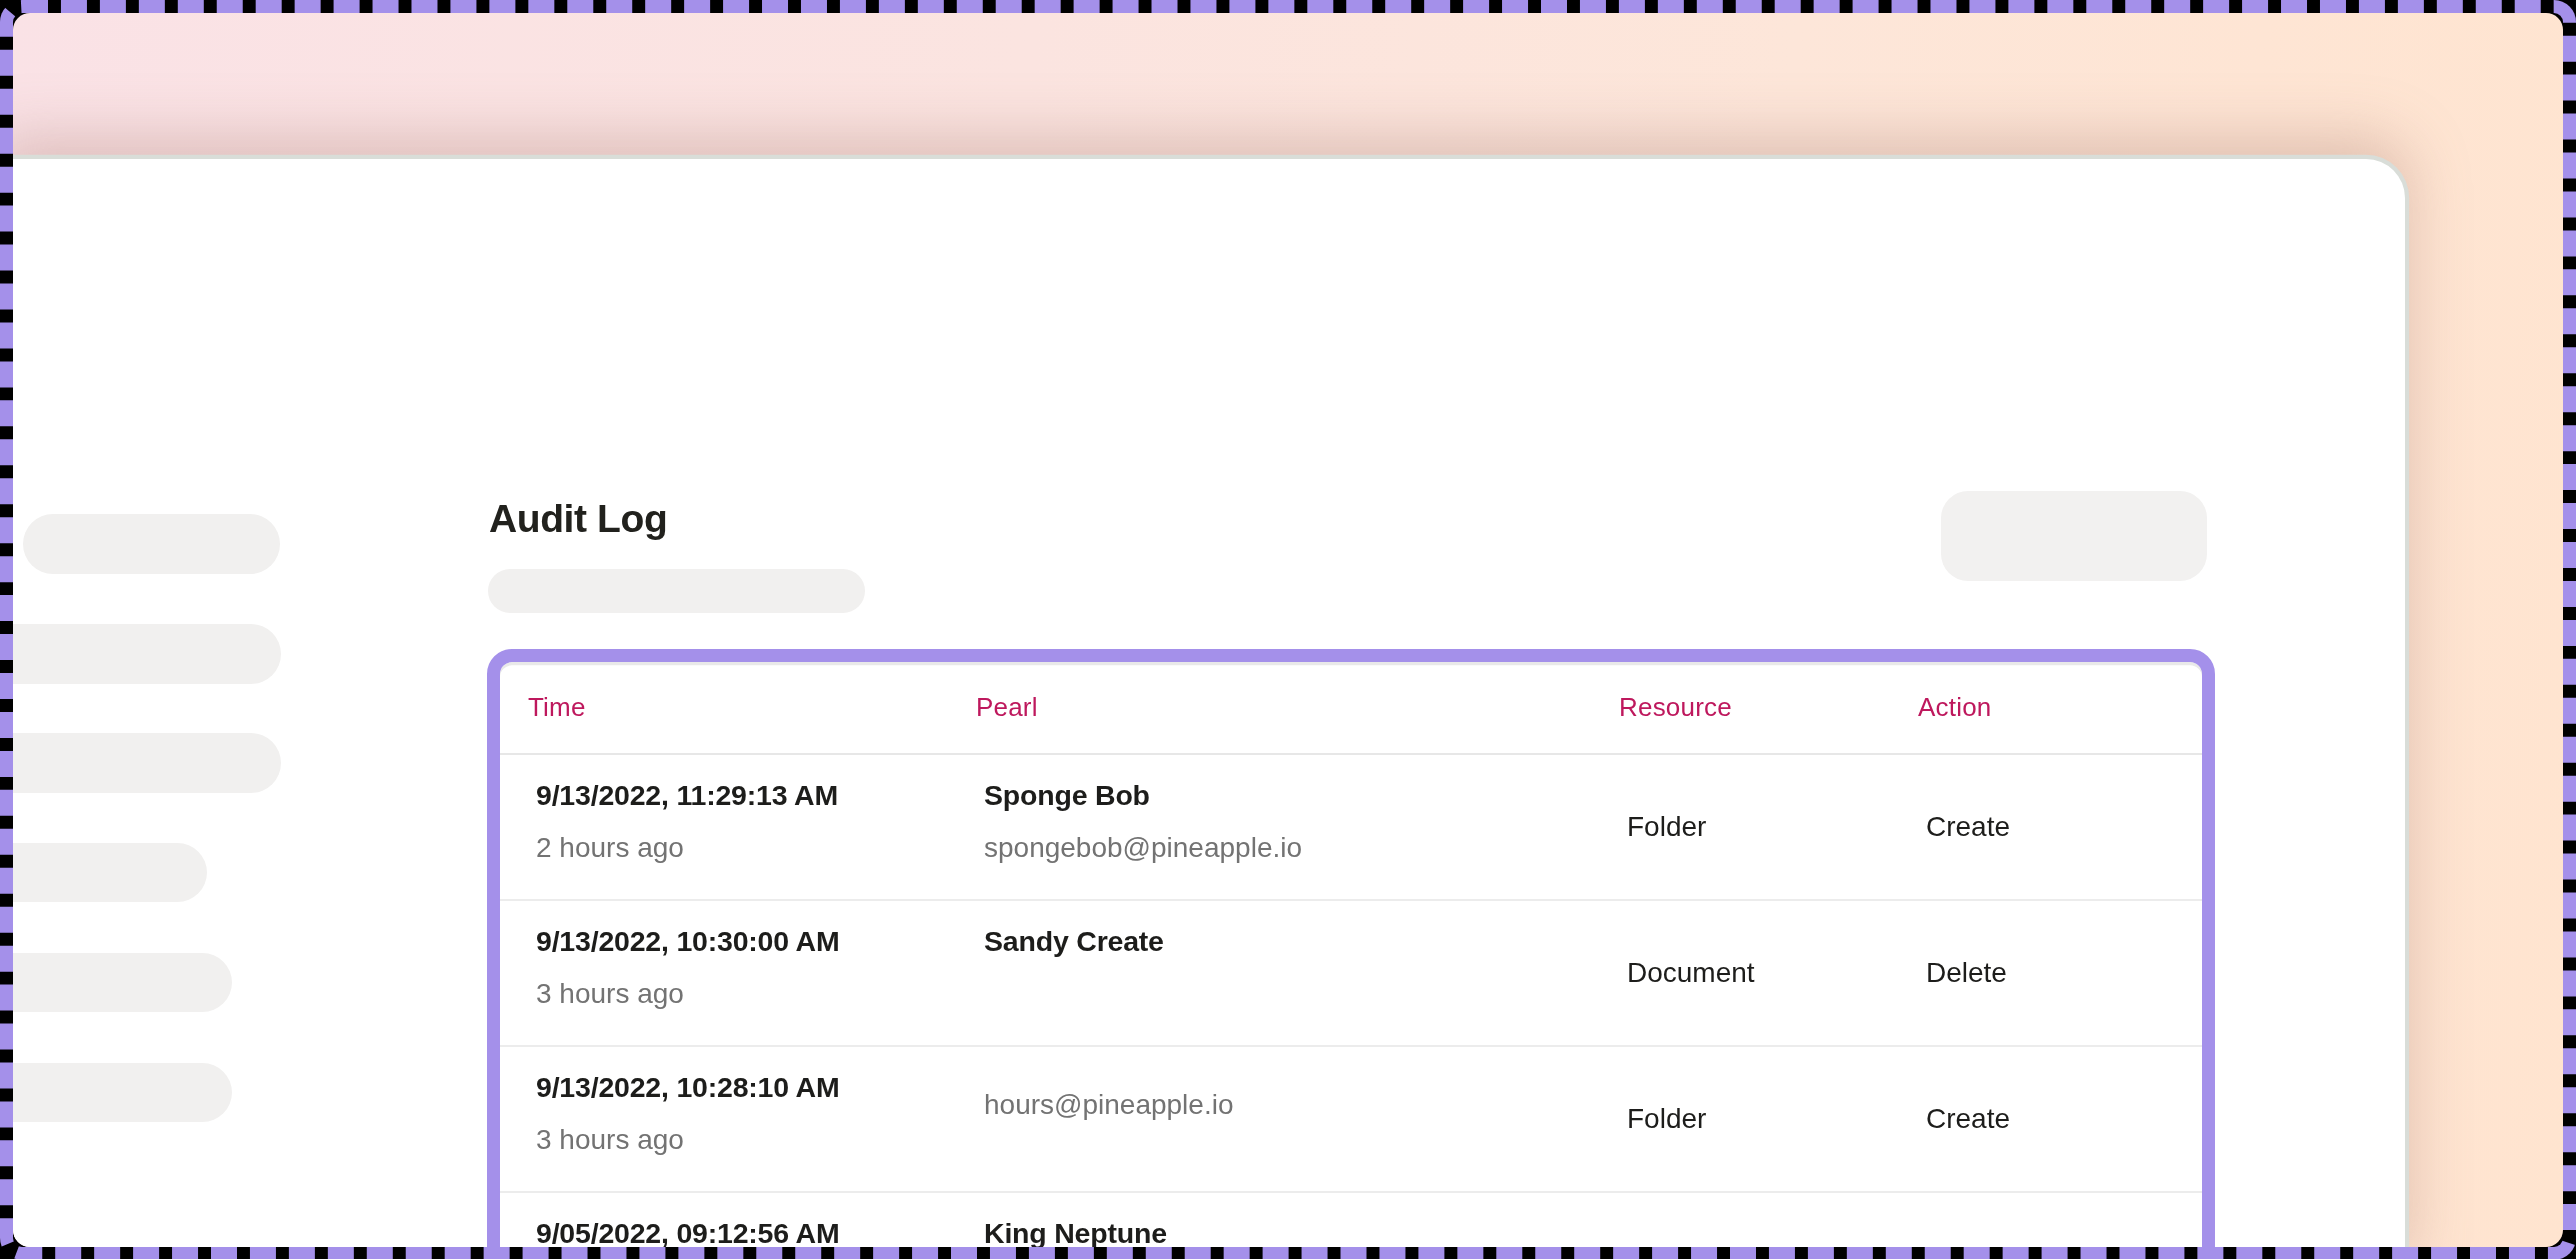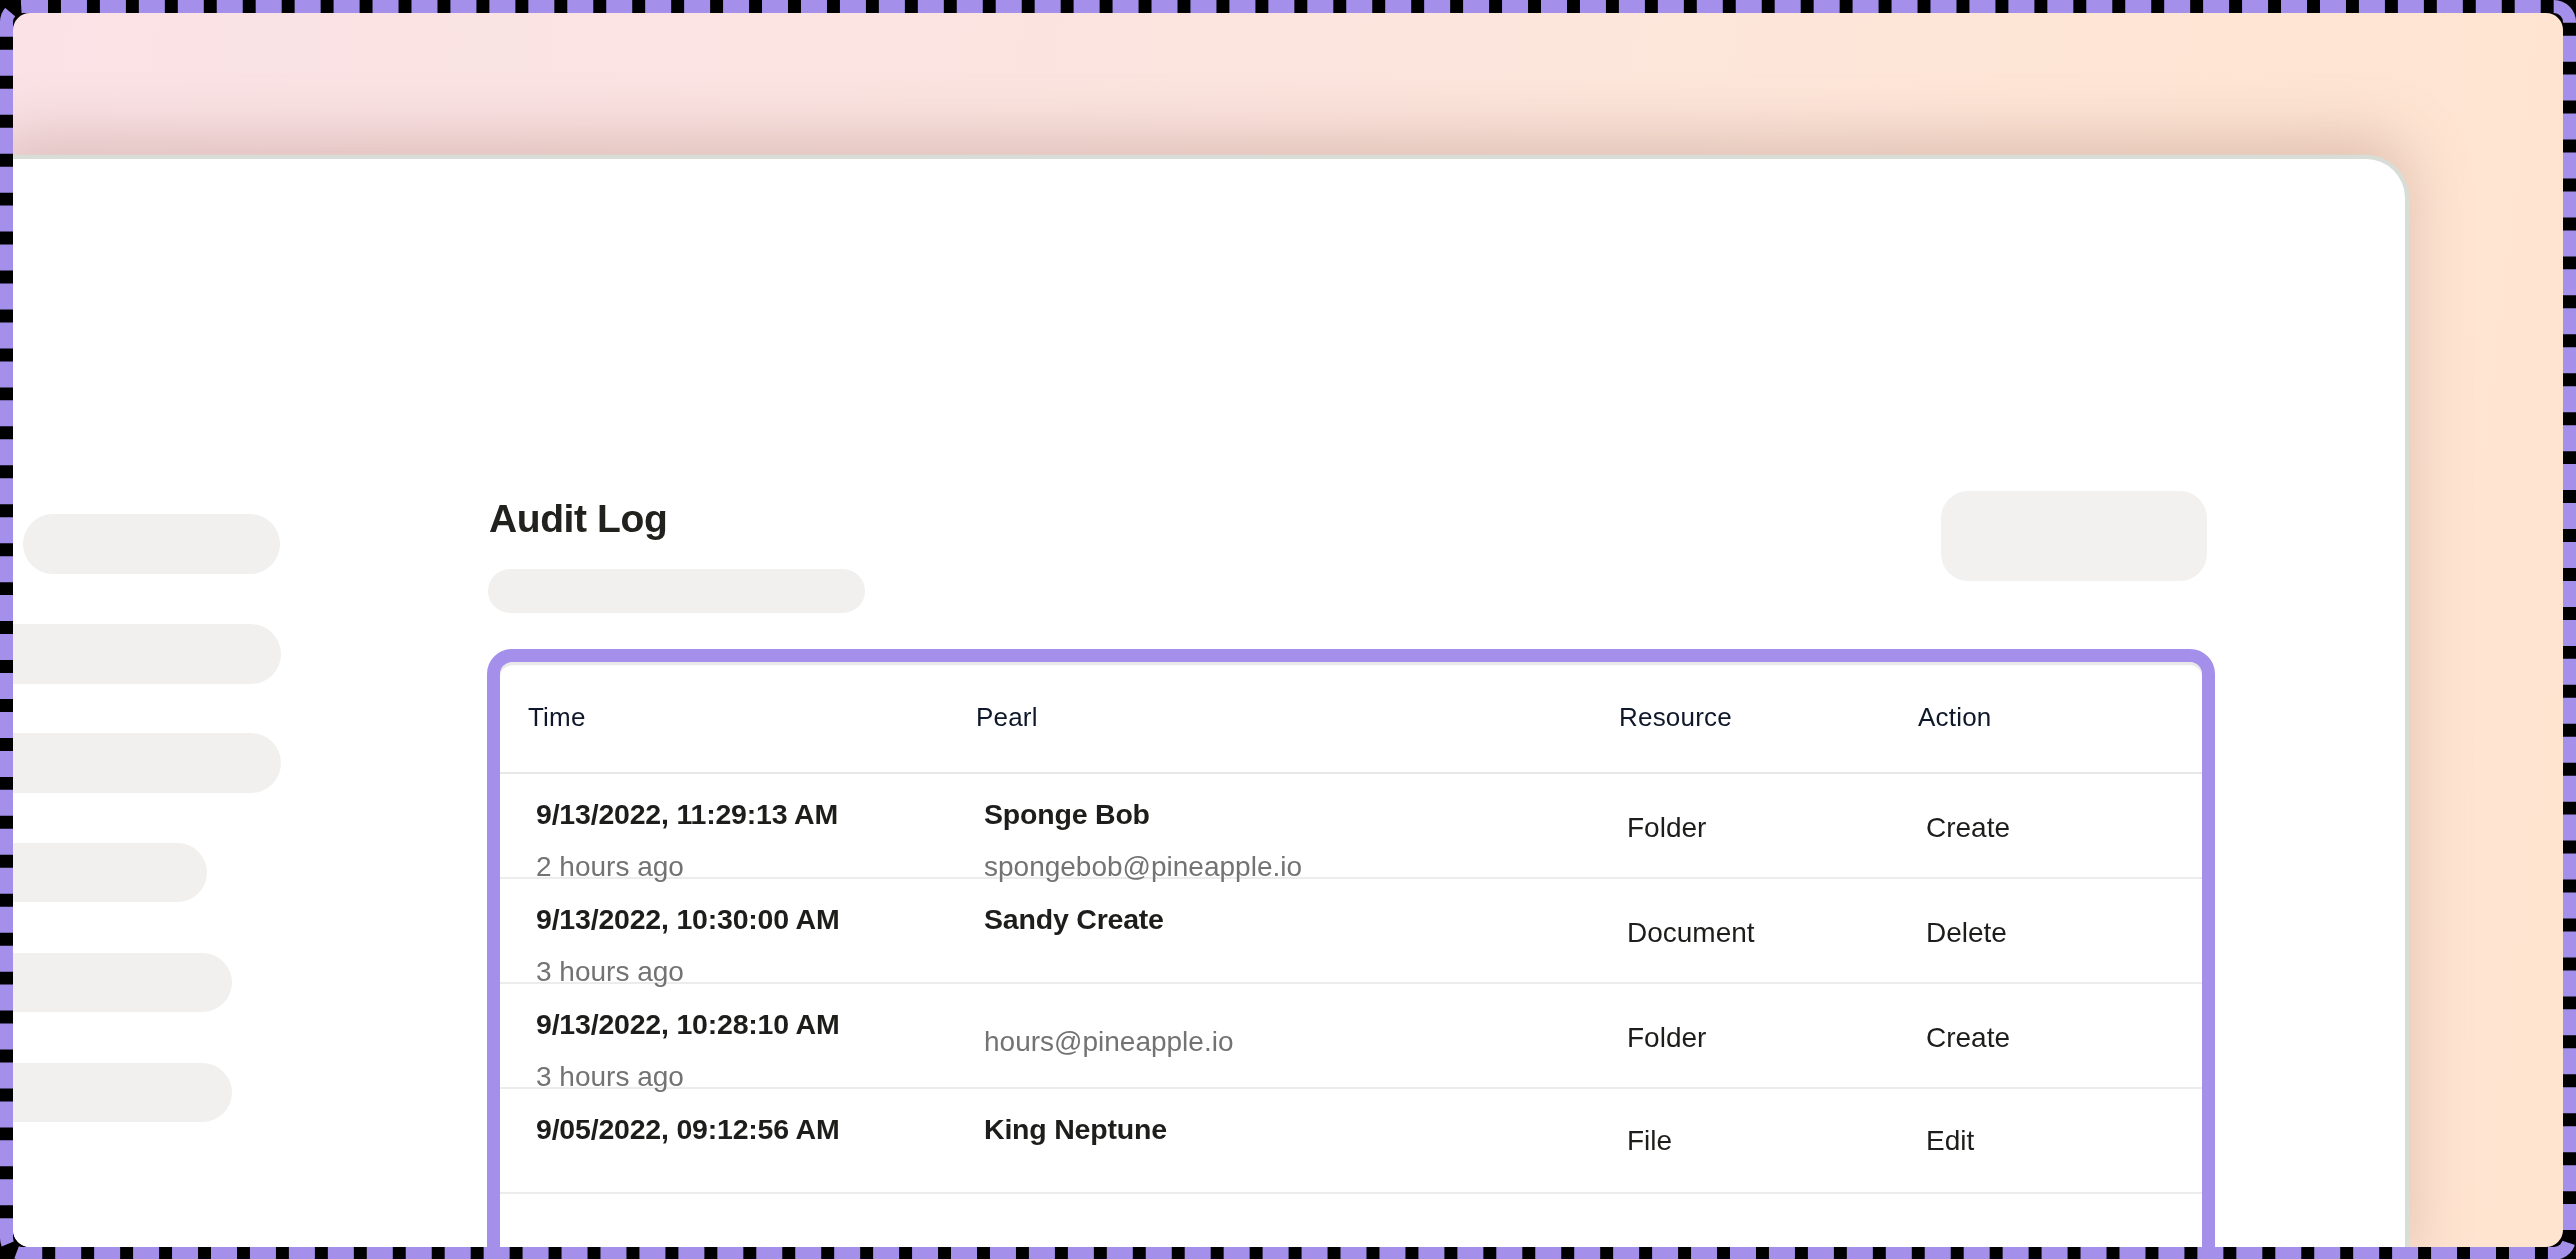--- a/index.html
+++ b/index.html
@@ -100,31 +100,31 @@
     box-shadow: inset 0 3.3px 0 #e9e9e9;
     overflow: hidden;
   }
   .tgrid {
     display: grid;
     grid-template-columns: 448px 643px 299px 1fr;
     padding-left: 36px;
     box-sizing: border-box;
   }
   .thead {
-    height: 112px;
+    height: 93px;
     align-items: center;
     border-bottom: 2.5px solid #e7e7e7;
-    color: #0f172a;
+    color: #be185d;
     font-size: 26px;
     font-weight: 500;
     letter-spacing: 0.2px;
     padding-left: 28px;
   }
   .trow {
-    height: 105px;
+    height: 146px;
     border-bottom: 2.5px solid #ececec;
   }
   .cell-2line { padding-top: 22.6px; }
   .line-primary {
     font-size: 28.5px;
     line-height: 35px;
     font-weight: 600;
     color: #1d1d1b;
     letter-spacing: -0.2px;
   }

